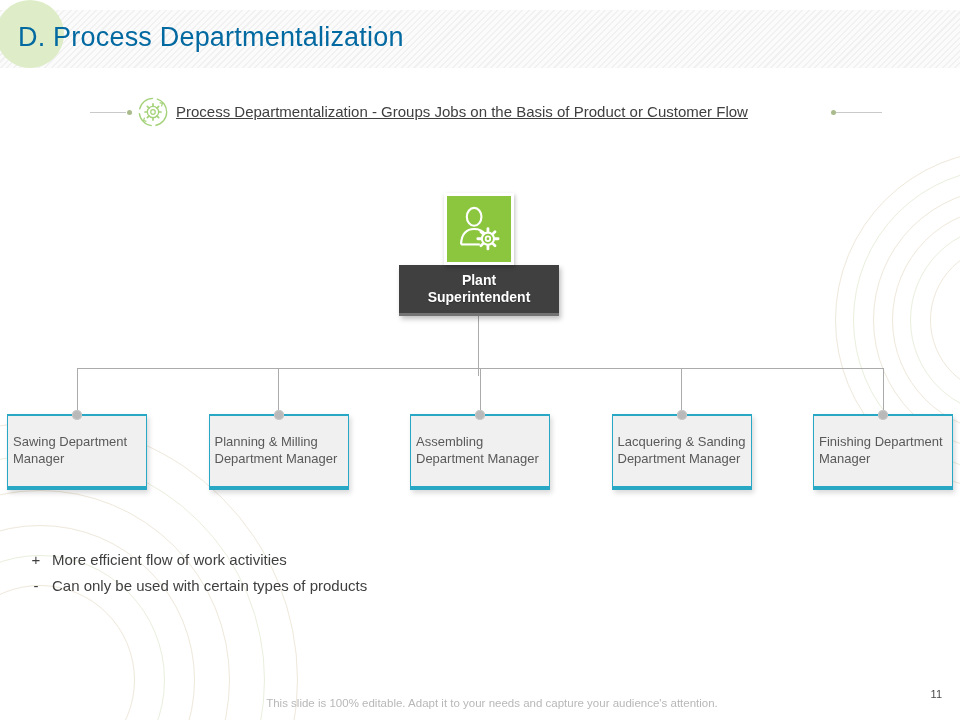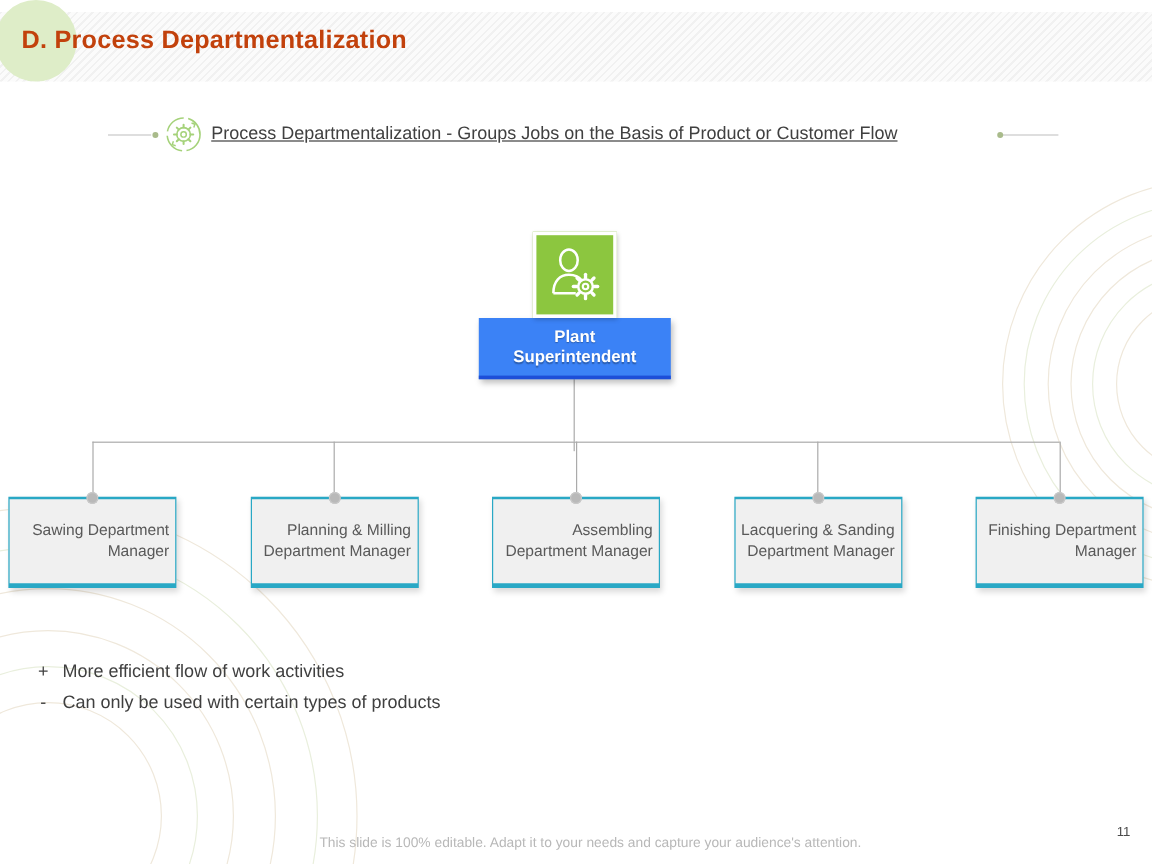--- a/index.html
+++ b/index.html
@@ -16,21 +16,21 @@
   .header-band {
     position:absolute; left:0; top:10px; width:960px; height:58px; z-index:1;
     background:repeating-linear-gradient(135deg,#f1f1f1 0,#f1f1f1 1.5px,#fbfbfb 1.5px,#fbfbfb 4.5px);
   }
   .header-circle {
     position:absolute; left:-4px; top:0px; width:68px; height:68px;
     background:#deedc8; border-radius:50%; z-index:2;
   }
   .slide-title {
     position:absolute; left:18px; top:22px; z-index:3;
-    font-size:21px; font-weight:bold; color:#c2410c; letter-spacing:0.2px;
+    font-size:27px; font-weight:normal; color:#0369a1; letter-spacing:0.2px;
   }
   
   .sub-line { position:absolute; height:1px; background:#c9c9c9; top:112px; z-index:2; }
   .sub-line.left  { left:90px;  width:36px; }
   .sub-line.right { left:834px; width:48px; }
   .sub-dot { position:absolute; width:5px; height:5px; border-radius:50%; background:#a9bb8b; top:110px; z-index:2; }
   .sub-dot.left  { left:127px; }
   .sub-dot.right { left:831px; }
   .subtitle-icon { position:absolute; left:136px; top:95px; width:34px; height:34px; z-index:2; }
   .subtitle-text {
@@ -39,41 +39,41 @@
   }
   
   .root-icon-square {
     position:absolute; left:444px; top:193px; width:70px; height:72px; z-index:4;
     background:#8cc63f; border:3px solid #ffffff;
     box-shadow:1px 2px 4px rgba(0,0,0,0.25);
     display:flex; align-items:center; justify-content:center;
   }
   .root-box {
     position:absolute; left:399px; top:265px; width:160px; height:51px; z-index:3;
-    background:#3b82f6; border-bottom:3px solid #1d4ed8;
+    background:#404040; border-bottom:3px solid #737373;
     box-shadow:2px 3px 5px rgba(0,0,0,0.25);
     display:flex; align-items:center; justify-content:center; text-align:center;
     font-size:14px; font-weight:bold; color:#ffffff; line-height:1.25;
     text-shadow:0 1px 1px rgba(0,0,0,0.3);
     padding:2px 14px;
   }
   .conn { position:absolute; background:#ababab; z-index:2; }
   .conn.v-root { left:478px; top:316px; width:1px; height:52px; }
   .conn.h-main { left:77px;  top:368px; width:806px; height:1px; }
   .conn.v-stub { left:478px; top:368px; width:1px; height:8px; }
   .boxes-row {
     position:absolute; left:7px; top:414px; width:946px; z-index:3;
     display:flex; justify-content:space-between;
   }
   .dept-box {
     position:relative; width:140px; height:76px;
     background:#f0f0f0;
     border:1px solid #29a8c5; border-top-width:2px; border-bottom-width:4px;
     box-shadow:2px 3px 5px rgba(0,0,0,0.15);
-    display:flex; align-items:center; justify-content:center; text-align:right;
+    display:flex; align-items:center; justify-content:center; text-align:left;
     font-size:13px; color:#595959; line-height:1.3; padding:3px 5px;
   }
   .dept-box .drop {
     position:absolute; left:calc(50% - 0.5px); top:-48px; width:1px; height:47px;
     background:#ababab;
   }
   .dept-box .dot {
     position:absolute; left:calc(50% - 5px); top:-6px; width:10px; height:10px;
     border-radius:50%; background:#b9b9b9; box-shadow:inset 0 0 0 1px #c9c9c9;
   }

